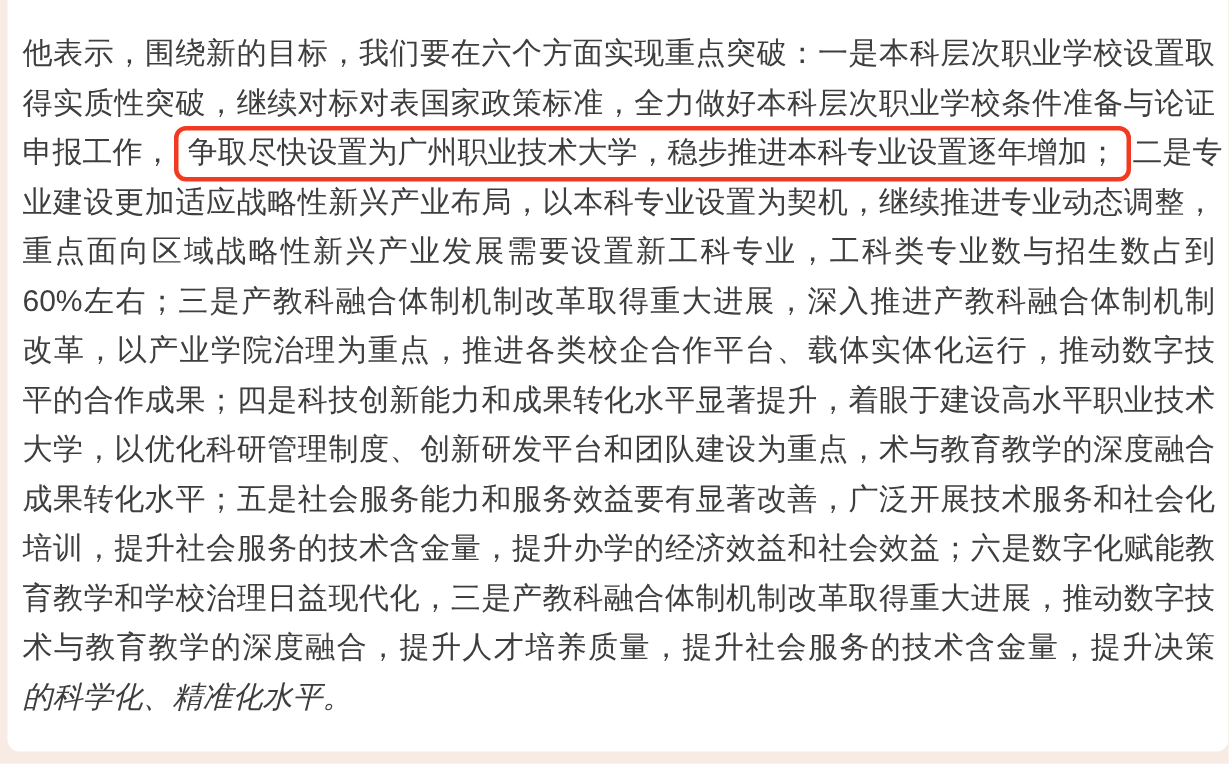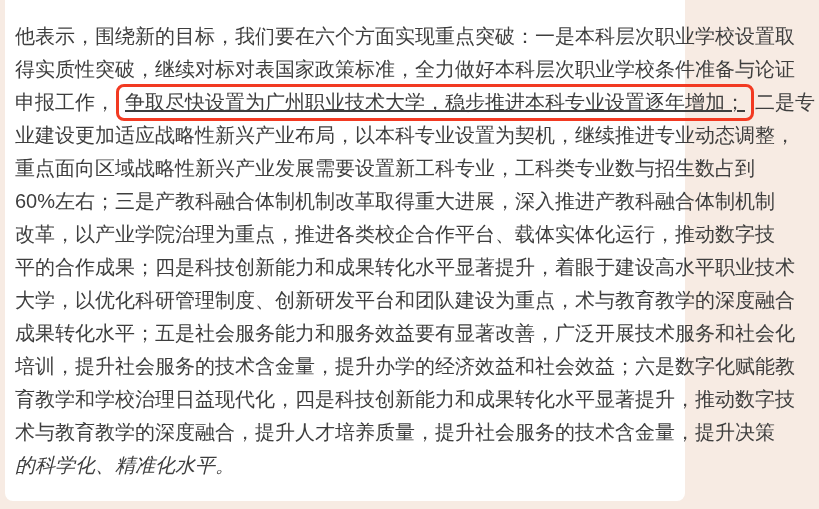--- a/index.html
+++ b/index.html
@@ -6,21 +6,21 @@
     margin: 0;
     padding: 0;
     width: 819px;
     height: 509px;
     overflow: hidden;
     background: #f7ebe3; 
     font-family: "Liberation Sans", "DejaVu Sans", sans-serif;
   }
   .page {
     position: relative;
-    width: 685px;
+    width: 819px;
     height: 509px;
   }
   .card {
     position: absolute;
     left: 5px;
     top: 0;
     right: 0;
     bottom: 8px;
     background: #ffffff;
     border-radius: 0 0 8px 8px;
@@ -40,38 +40,37 @@
   }
   .line.last-line {
     text-align-last: left;
     font-style: italic;
   }
   .redbox {
     border: 3px solid #f23a22;
     border-radius: 8px;
     padding: 4px 6px 5px 6px;
     margin: 0 1px;
-    text-decoration: underline;
   }
 </style>
 </head>
 <body>
 
 <div class="page">
   <div class="card">
     <div class="text-block">
       <div class="line">他表示，围绕新的目标，我们要在六个方面实现重点突破：一是本科层次职业学校设置取</div>
       <div class="line">得实质性突破，继续对标对表国家政策标准，全力做好本科层次职业学校条件准备与论证</div>
       <div class="line"><span>申报工作，</span><span class="redbox">争取尽快设置为广州职业技术大学，稳步推进本科专业设置逐年增加；</span><span>二是专</span></div>
       <div class="line">业建设更加适应战略性新兴产业布局，以本科专业设置为契机，继续推进专业动态调整，</div>
       <div class="line">重点面向区域战略性新兴产业发展需要设置新工科专业，工科类专业数与招生数占到</div>
       <div class="line">60%左右；三是产教科融合体制机制改革取得重大进展，深入推进产教科融合体制机制</div>
       <div class="line">改革，以产业学院治理为重点，推进各类校企合作平台、载体实体化运行，推动数字技</div>
       <div class="line">平的合作成果；四是科技创新能力和成果转化水平显著提升，着眼于建设高水平职业技术</div>
       <div class="line">大学，以优化科研管理制度、创新研发平台和团队建设为重点，术与教育教学的深度融合</div>
       <div class="line">成果转化水平；五是社会服务能力和服务效益要有显著改善，广泛开展技术服务和社会化</div>
       <div class="line">培训，提升社会服务的技术含金量，提升办学的经济效益和社会效益；六是数字化赋能教</div>
-      <div class="line">育教学和学校治理日益现代化，四是科技创新能力和成果转化水平显著提升，推动数字技</div>
+      <div class="line">育教学和学校治理日益现代化，三是产教科融合体制机制改革取得重大进展，推动数字技</div>
       <div class="line">术与教育教学的深度融合，提升人才培养质量，提升社会服务的技术含金量，提升决策</div>
       <div class="line last-line">的科学化、精准化水平。</div>
     </div>
   </div>
 </div>
 
 </body></html>

